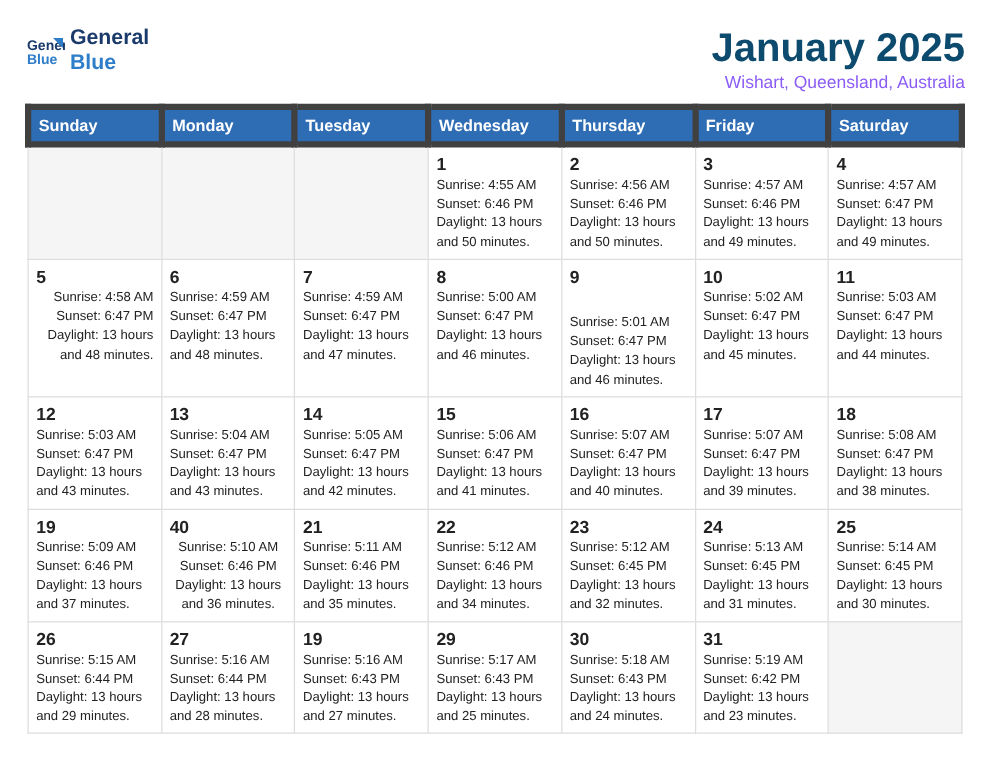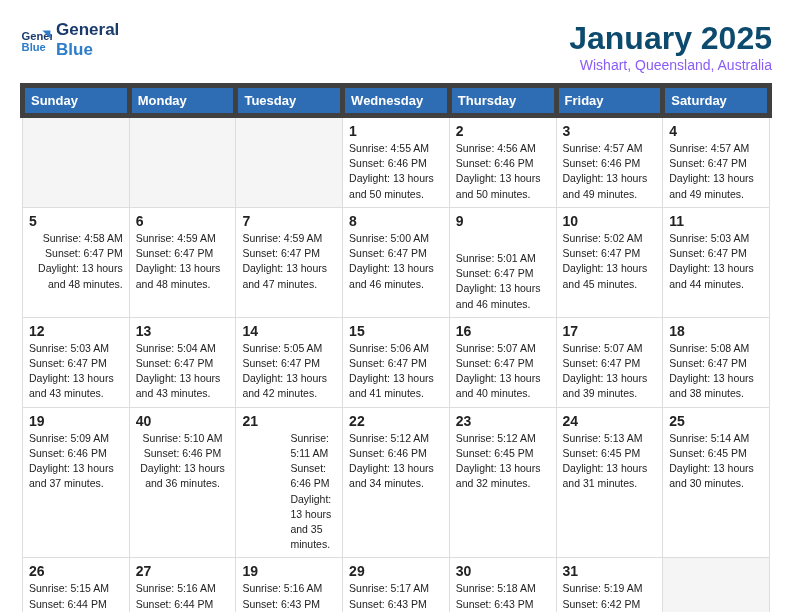--- a/index.html
+++ b/index.html
@@ -261,21 +261,21 @@
           </td>
           <td>
             <span class="day-number">40</span>
             <div class="day-info" style="white-space: pre-line; text-align: center;">Sunrise: 5:10 AM
 Sunset: 6:46 PM
 Daylight: 13 hours
 and 36 minutes.</div>
           </td>
           <td>
             <span class="day-number">21</span>
-            <div class="day-info" style="white-space: pre-line; margin-left: 48px;">Sunrise: 5:11 AM
+            <div class="day-info" style="white-space: pre-line;">Sunrise: 5:11 AM
 Sunset: 6:46 PM
 Daylight: 13 hours
 and 35 minutes.</div>
           </td>
           <td>
             <span class="day-number">22</span>
             <div class="day-info" style="white-space: pre-line;">Sunrise: 5:12 AM
 Sunset: 6:46 PM
 Daylight: 13 hours
 and 34 minutes.</div>

